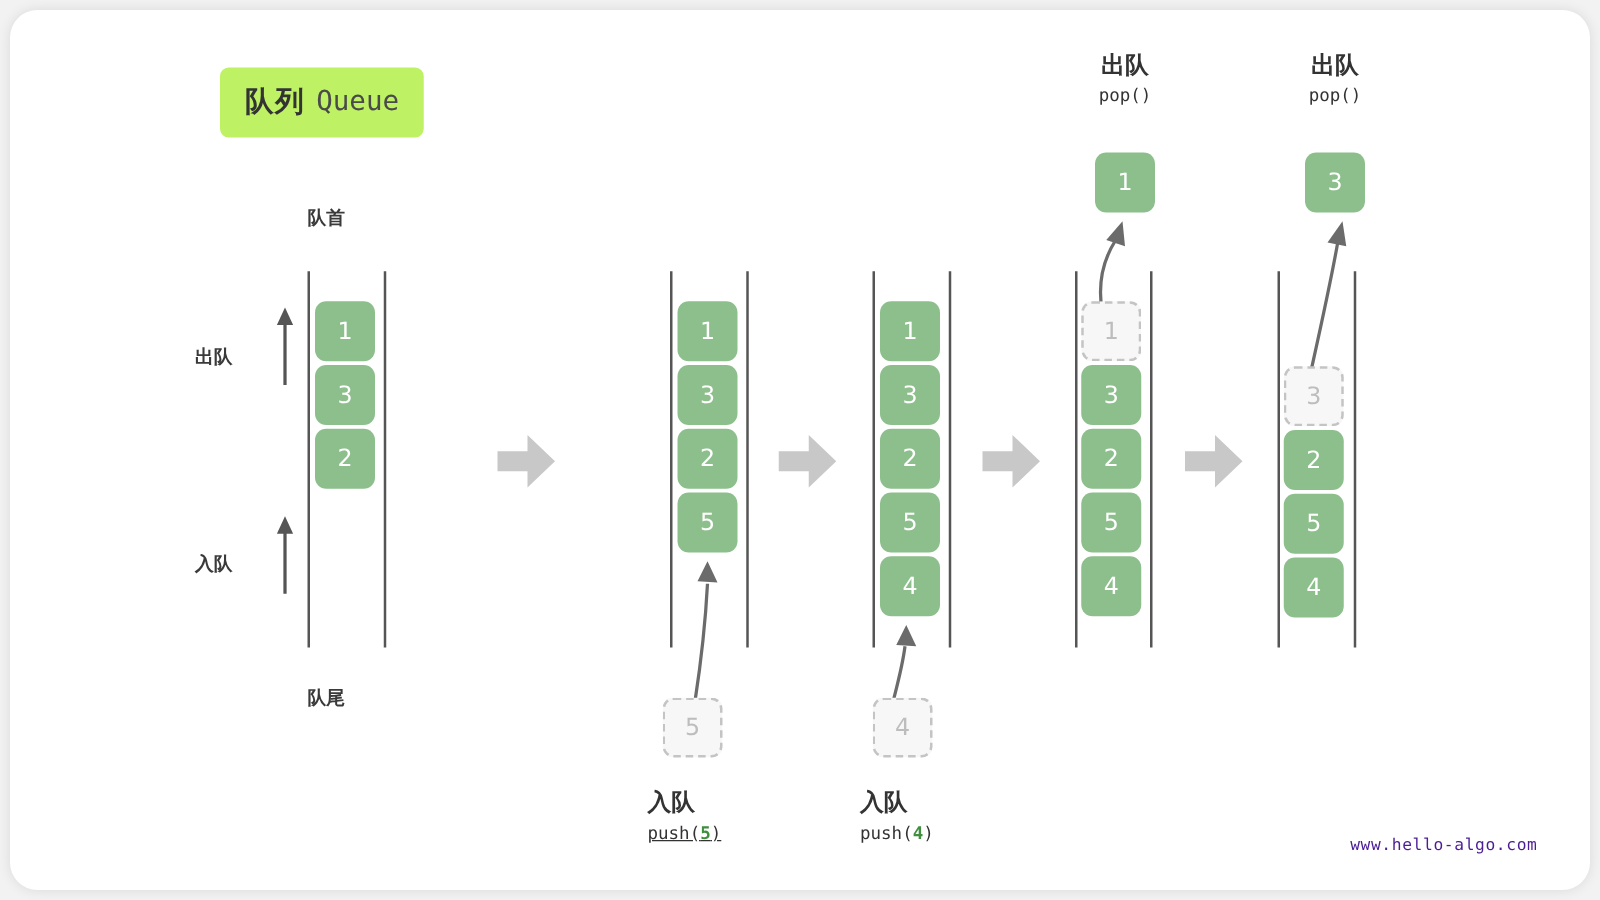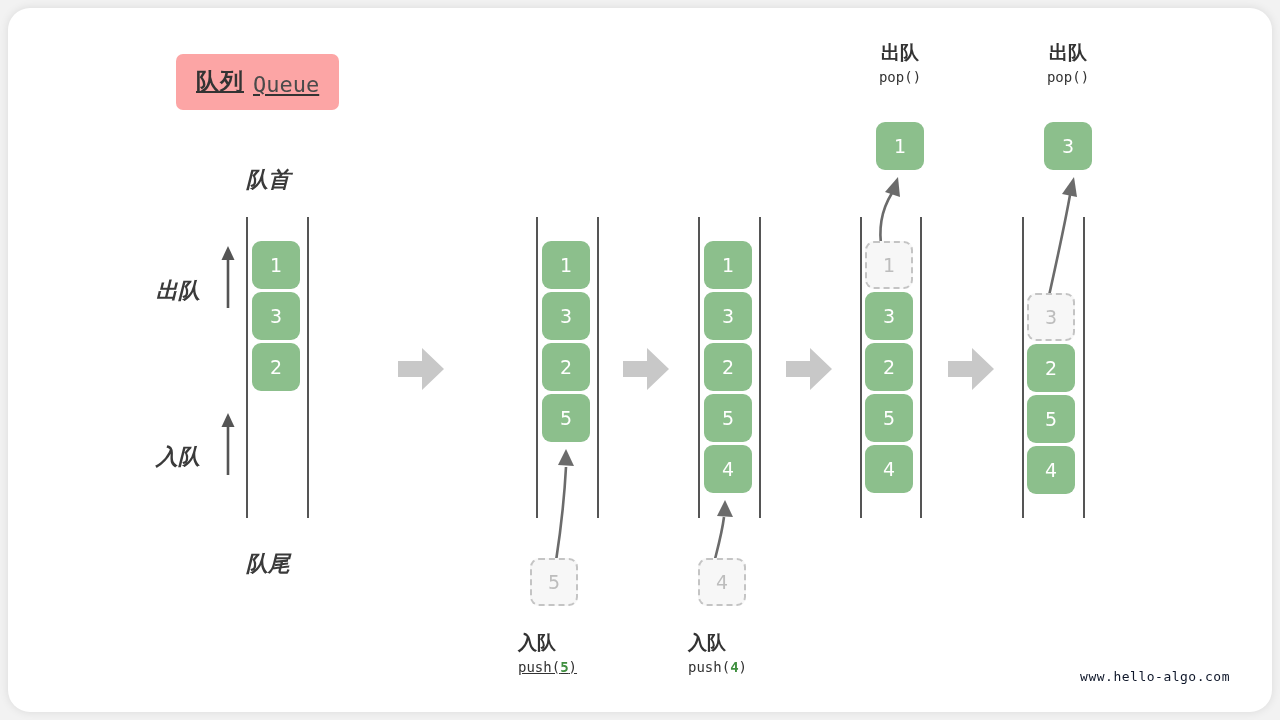--- a/index.html
+++ b/index.html
@@ -14,34 +14,32 @@
     width:1264px;height:704px;
     background:#ffffff;
     border-radius:22px;
     box-shadow:0 0 10px rgba(0,0,0,0.10);
   }
   .abs{position:absolute;}
 
   
   #title-badge{
     left:168px;top:46px;
-    background:#fca5a5;border-radius:7px;
+    background:#bef264;border-radius:7px;
     padding:12px 20px 13px 20px;
-    display:flex;align-items:flex-end;gap:9px;
+    display:flex;align-items:center;gap:9px;
     color:#333;
-    text-decoration:underline;
   }
   #title-badge .cn{font-size:23px;font-weight:bold;letter-spacing:1px;}
   #title-badge .en{font-size:22px;font-family:"DejaVu Sans Mono","Liberation Mono",monospace;color:#4a4a4a;}
 
   
   .cn-label{
-    font-size:22px;font-weight:bold;color:#3a3a3a;
+    font-size:15px;font-weight:bold;color:#3a3a3a;
     white-space:nowrap;
-    font-style:italic;
   }
   .op-label{
     text-align:center;white-space:nowrap;color:#333;
     line-height:1.5;
   }
   .op-label .l1{font-size:19px;font-weight:bold;display:block;}
   .op-label .l2{
     font-size:14px;display:block;
     font-family:"DejaVu Sans Mono","Liberation Mono",monospace;
   }
@@ -63,21 +61,21 @@
     border:2px dashed #c4c4c4;
     color:#bdbdbd;
   }
 
   
   .step-arrow{width:46px;height:42px;}
 
   
   #watermark{
     right:42px;bottom:28px;
-    font-size:13px;color:#0f172a;
+    font-size:13px;color:#4c1d95;
     font-family:"DejaVu Sans Mono","Liberation Mono",monospace;
     letter-spacing:0.5px;
   }
   svg{overflow:visible;display:block;}
 </style>
 </head>
 <body>
 
 <div id="card">
 

